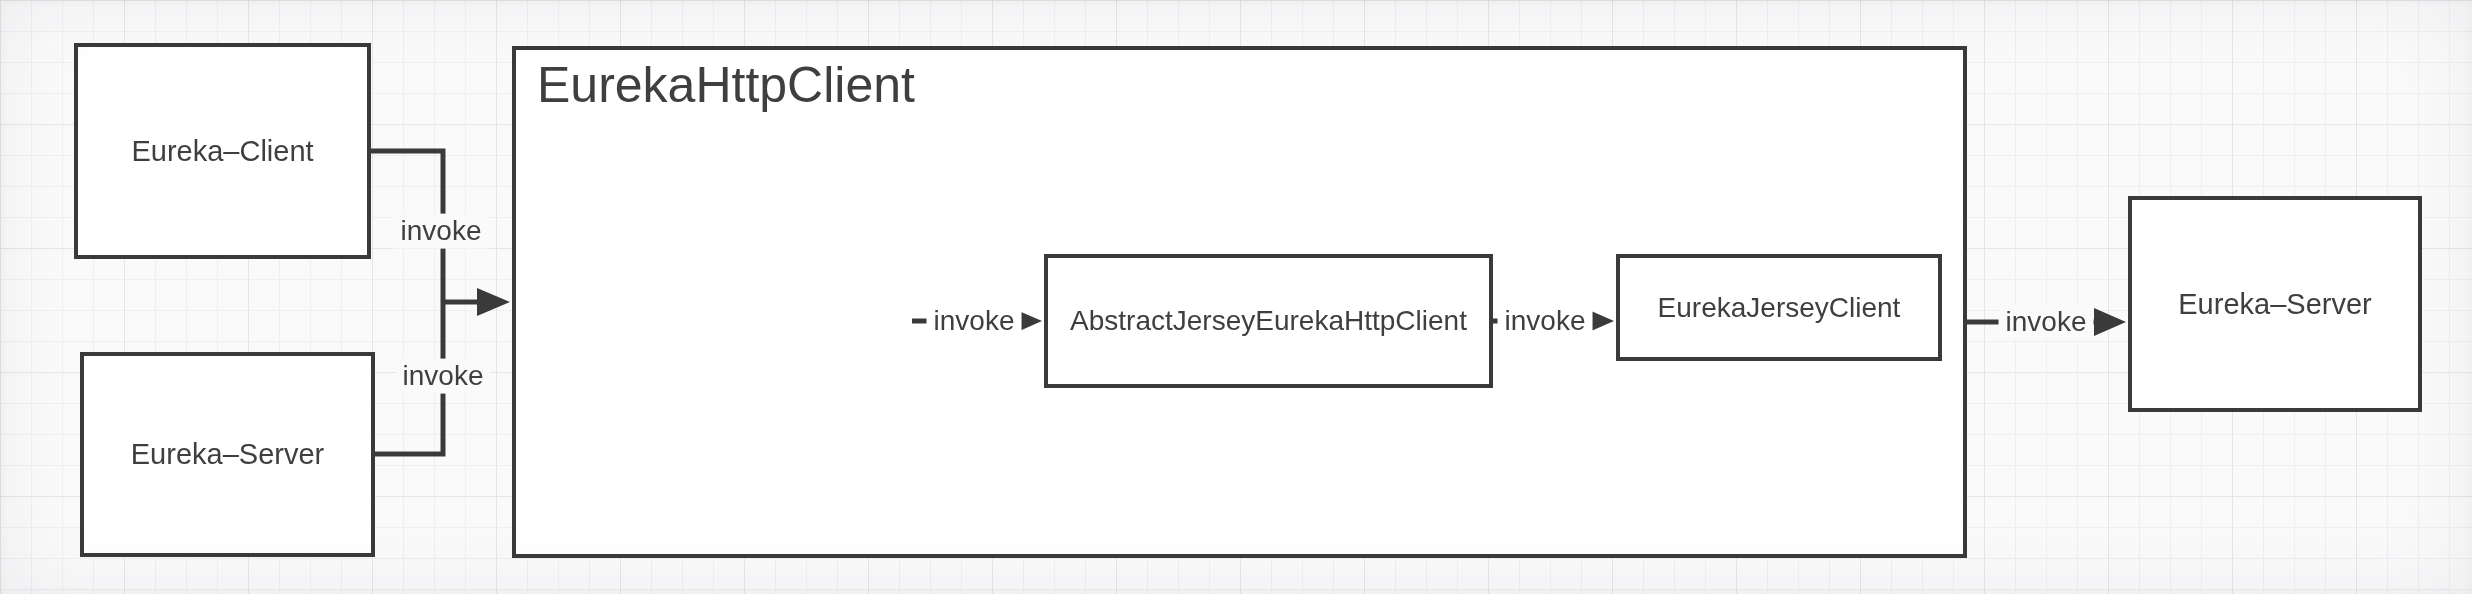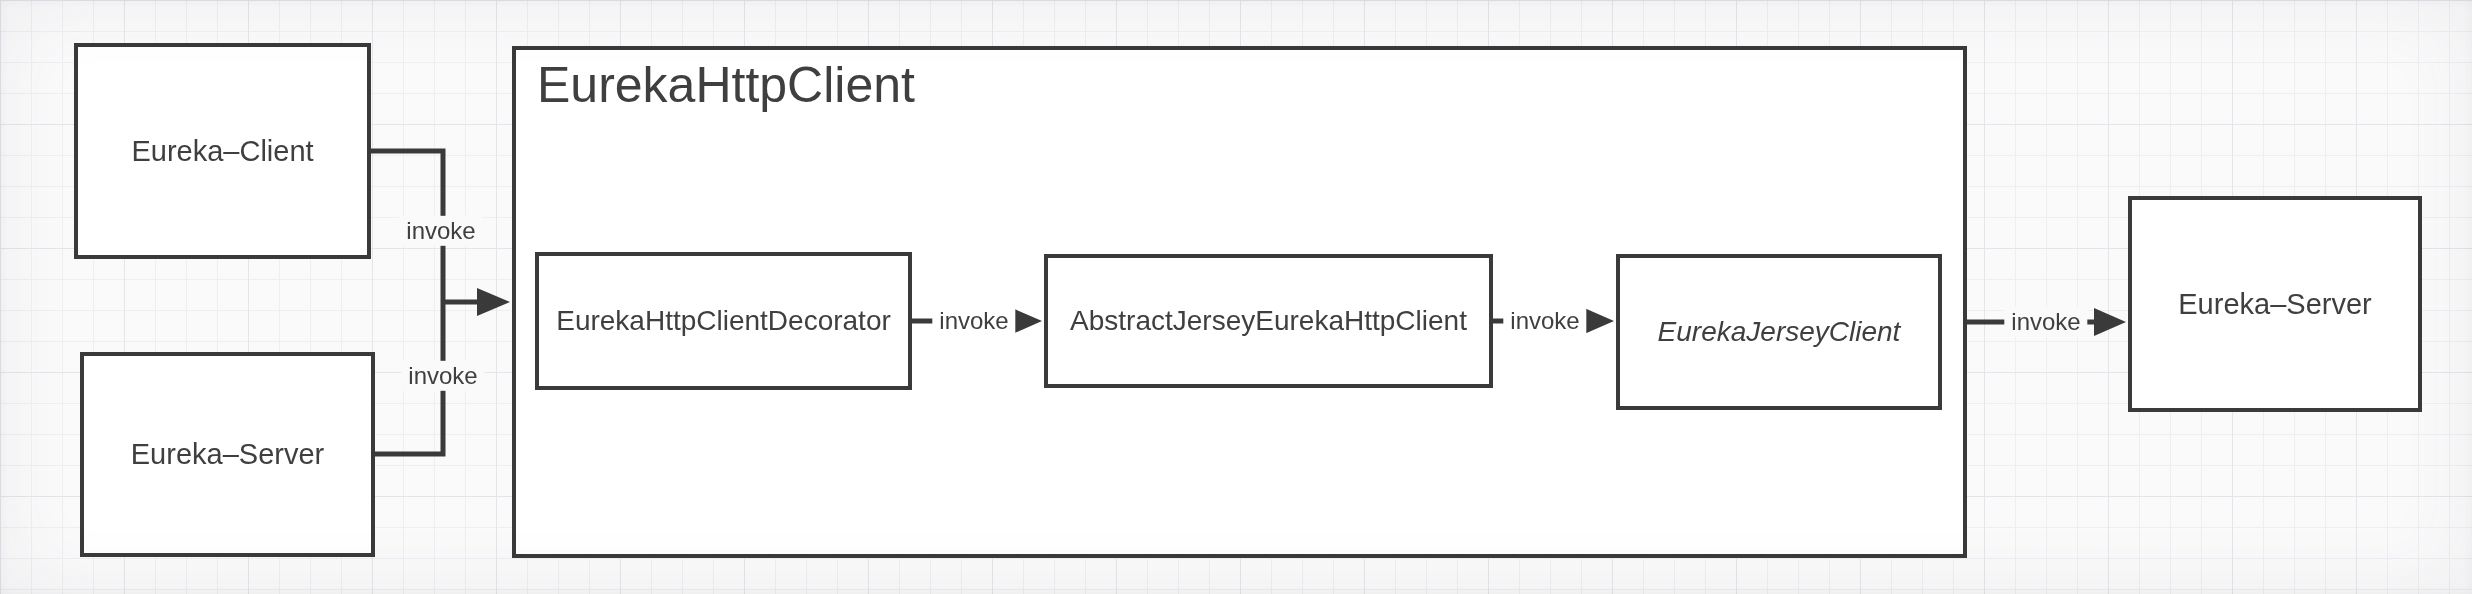--- a/index.html
+++ b/index.html
@@ -45,30 +45,30 @@
   .group-title{
     position:absolute;left:21px;top:7px;
     font-size:50px;line-height:1.15;white-space:nowrap;
     color:var(--text);
   }
   #node-eureka-client-left  {left:74px;  top:43px;  width:297px; height:216px;}
   #node-eureka-server-left  {left:80px;  top:352px; width:295px; height:205px;}
   #group-eureka-http-client {left:512px; top:46px;  width:1455px;height:512px;}
   #node-decorator           {left:535px; top:252px; width:377px; height:138px;}
   #node-abstract-jersey     {left:1044px;top:254px; width:449px; height:134px;}
-  #node-jersey-client       {left:1616px;top:254px; width:326px; height:156px;font-style:italic;}
+  #node-jersey-client       {left:1616px;top:254px; width:326px; height:107px;}
   #node-eureka-server-right {left:2128px;top:196px; width:294px; height:216px;}
   #node-abstract-jersey .label, #node-jersey-client .label, #node-decorator .label{font-size:28px;}
   svg.connectors{
     position:absolute;left:0;top:0;width:2472px;height:594px;
     color:var(--stroke);
   }
   .edge-label{
     position:absolute;transform:translate(-50%,-50%);
-    font-size:24px;line-height:1.1;white-space:nowrap;
+    font-size:28px;line-height:1.1;white-space:nowrap;
     padding:2px 7px;color:var(--text);
   }
   .edge-label.outside{background:var(--canvas-bg);}
   .edge-label.inside{background:var(--node-fill);}
   #edge-label-client-invoke {left:441px; top:231px;}
   #edge-label-server-invoke {left:443px; top:376px;}
   #edge-label-decorator-invoke {left:974px; top:321px;}
   #edge-label-jersey-invoke {left:1545px;top:321px;}
   #edge-label-outbound-invoke {left:2046px;top:322px;}
   .vignette{
@@ -98,23 +98,20 @@
   </svg>
 
   <div class="node" id="node-eureka-client-left">
     <span class="label">Eureka–Client</span>
   </div>
 
   <div class="node" id="node-eureka-server-left">
     <span class="label">Eureka–Server</span>
   </div>
 
-  <div class="node" id="node-decorator">
-    <span class="label">EurekaHttpClientDecorator</span>
-  </div>
 
   <div class="node" id="node-abstract-jersey">
     <span class="label">AbstractJerseyEurekaHttpClient</span>
   </div>
 
   <div class="node" id="node-jersey-client">
     <span class="label">EurekaJerseyClient</span>
   </div>
 
   <div class="node" id="node-eureka-server-right">

